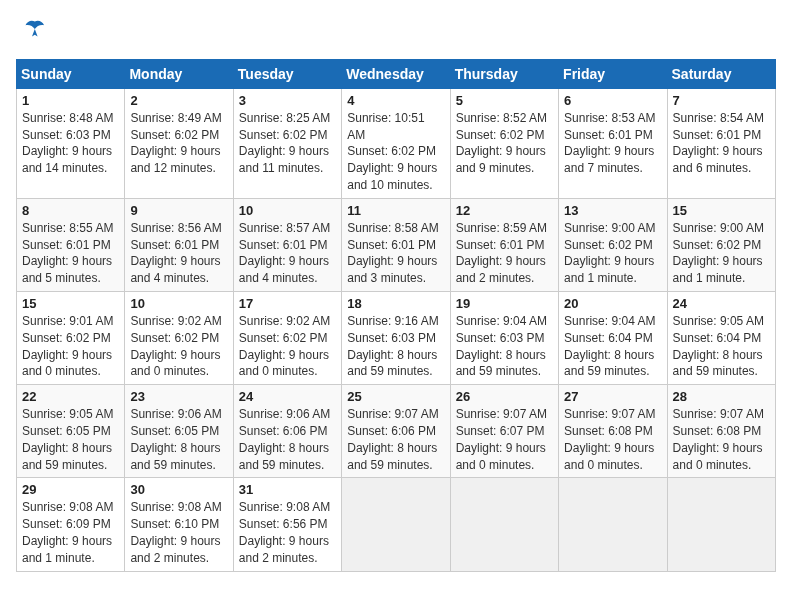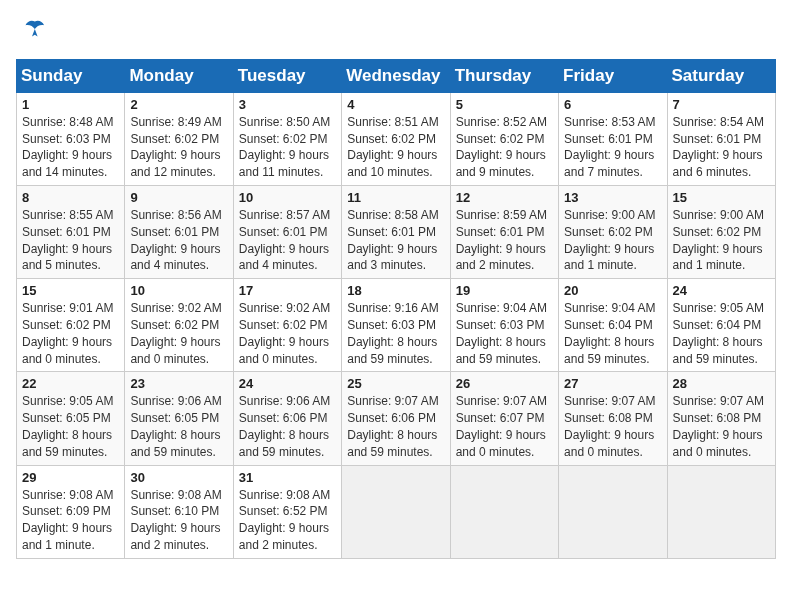--- a/index.html
+++ b/index.html
@@ -46,21 +46,21 @@
     .calendar {
       width: 100%;
       border-collapse: collapse;
       font-size: 11px;
     }
     .calendar thead tr th {
       background-color: #1a6bb5;
       color: #fff;
       padding: 6px 4px;
       text-align: left;
-      font-size: 17px;
+      font-size: 14px;
       font-weight: bold;
       border: 1px solid #1a6bb5;
     }
     .calendar tbody tr td {
       border: 1px solid #ccc;
       vertical-align: top;
       padding: 4px 5px;
       width: calc(100% / 7);
       min-height: 80px;
       background: #fff;
@@ -133,29 +133,29 @@
         <span class="day-number">2</span>
         <div class="day-info">
           <span>Sunrise: 8:49 AM</span><br>
           <span>Sunset: 6:02 PM</span><br>
           <span>Daylight: 9 hours and 12 minutes.</span>
         </div>
       </td>
         <td>
         <span class="day-number">3</span>
         <div class="day-info">
-          <span>Sunrise: 8:50 AM</span><br>
+          <span>Sunrise: 8:25 AM</span><br>
           <span>Sunset: 6:02 PM</span><br>
           <span>Daylight: 9 hours and 11 minutes.</span>
         </div>
       </td>
         <td>
         <span class="day-number">4</span>
         <div class="day-info">
-          <span>Sunrise: 8:51 AM</span><br>
+          <span>Sunrise: 10:51 AM</span><br>
           <span>Sunset: 6:02 PM</span><br>
           <span>Daylight: 9 hours and 10 minutes.</span>
         </div>
       </td>
         <td>
         <span class="day-number">5</span>
         <div class="day-info">
           <span>Sunrise: 8:52 AM</span><br>
           <span>Sunset: 6:02 PM</span><br>
           <span>Daylight: 9 hours and 9 minutes.</span>
@@ -366,21 +366,21 @@
         <div class="day-info">
           <span>Sunrise: 9:08 AM</span><br>
           <span>Sunset: 6:10 PM</span><br>
           <span>Daylight: 9 hours and 2 minutes.</span>
         </div>
       </td>
         <td>
         <span class="day-number">31</span>
         <div class="day-info">
           <span>Sunrise: 9:08 AM</span><br>
-          <span>Sunset: 6:52 PM</span><br>
+          <span>Sunset: 6:56 PM</span><br>
           <span>Daylight: 9 hours and 2 minutes.</span>
         </div>
       </td>
         <td class="empty-cell"></td>
         <td class="empty-cell"></td>
         <td class="empty-cell"></td>
         <td class="empty-cell"></td>
       </tr>
     </tbody>
 </table>

